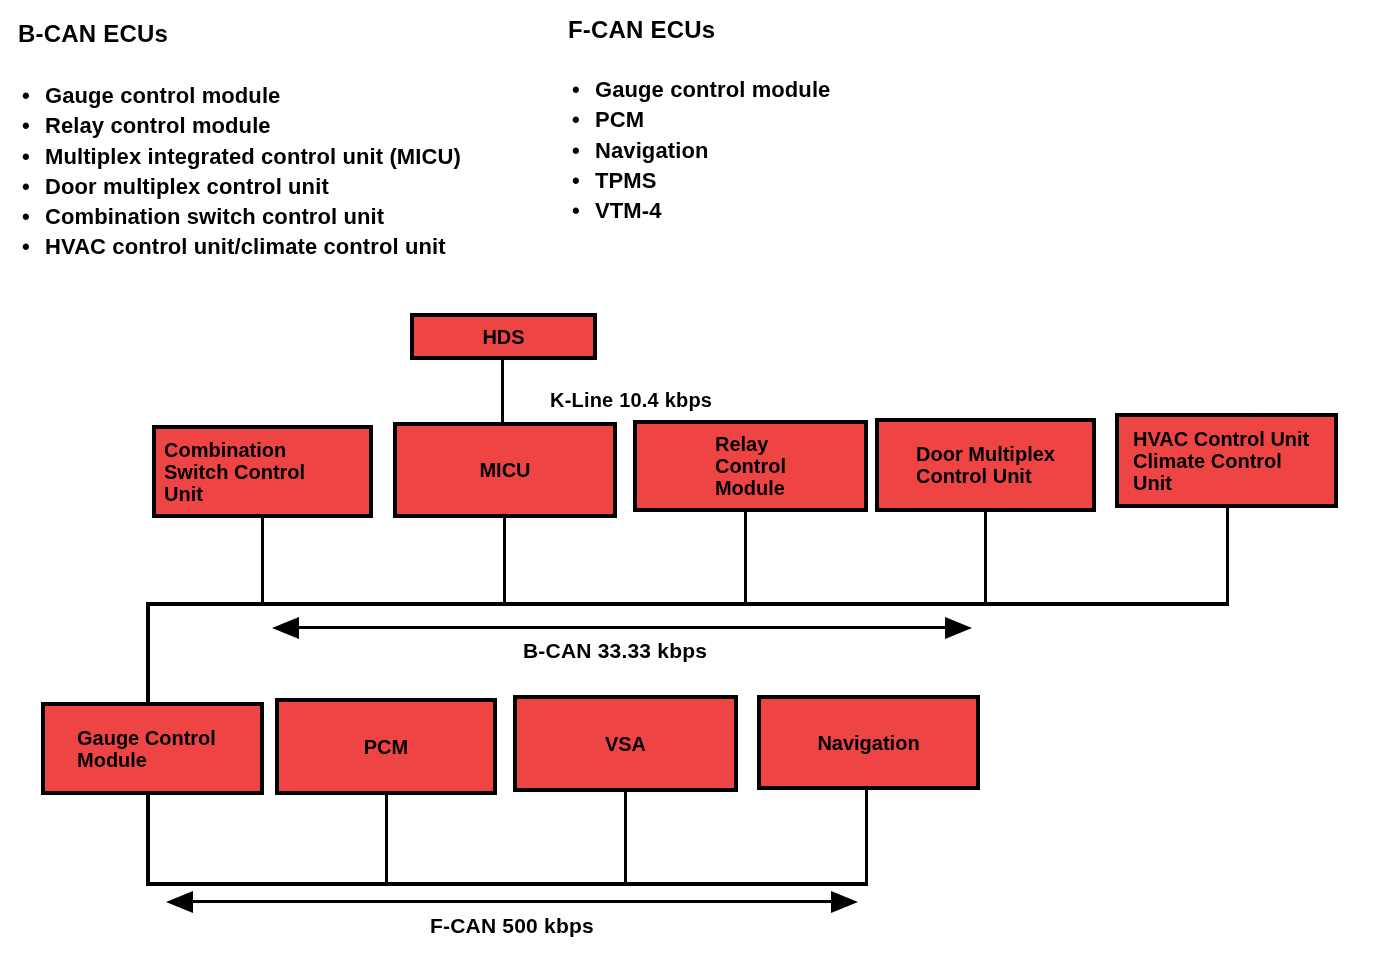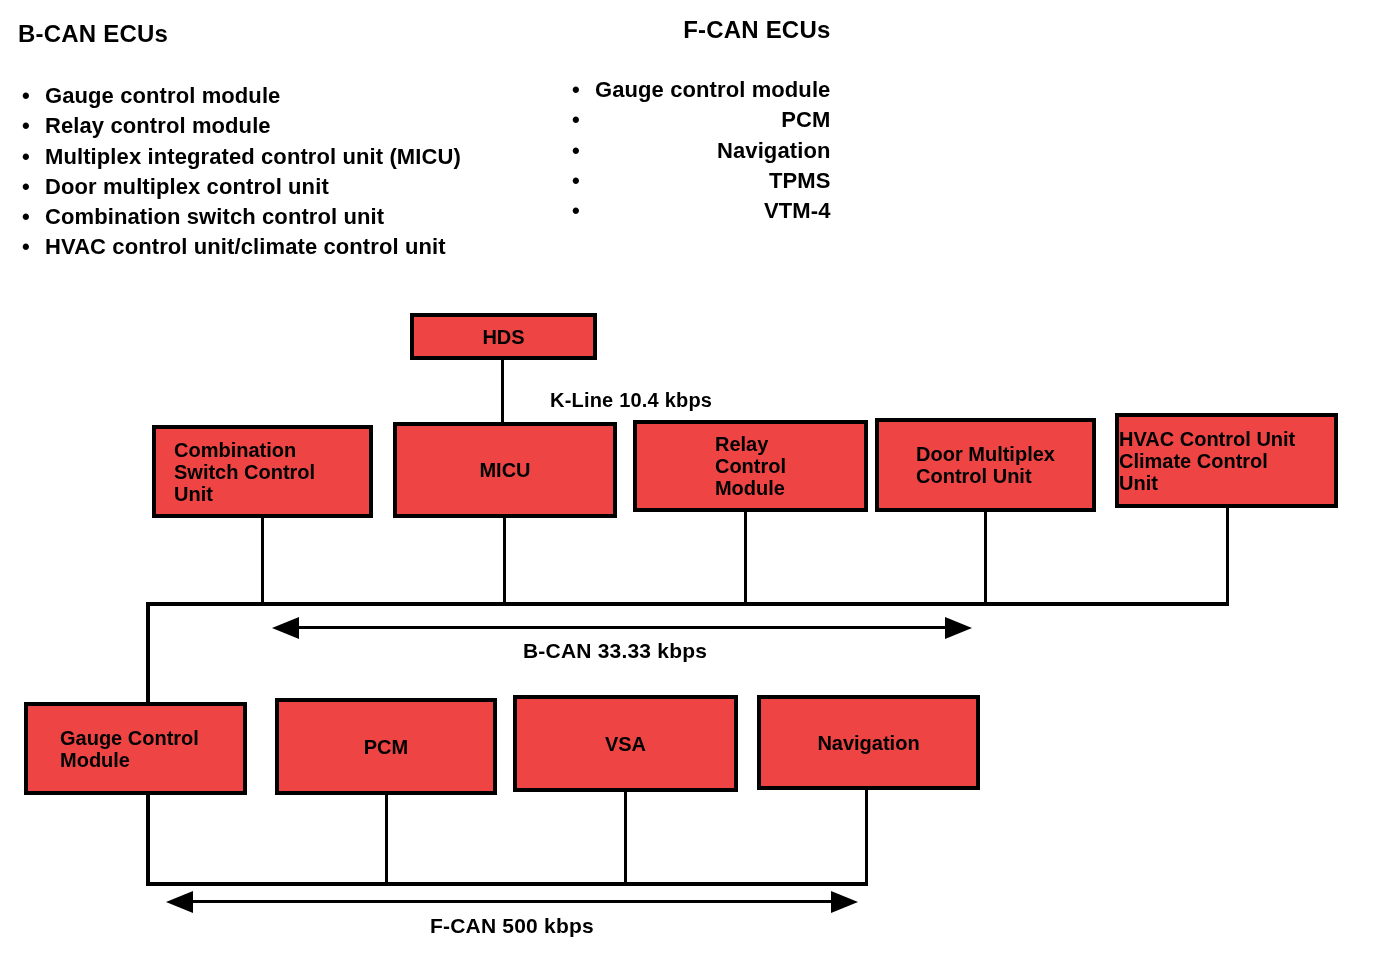--- a/index.html
+++ b/index.html
@@ -28,46 +28,46 @@
     padding-left:27px;
     white-space:nowrap;
     letter-spacing:.1px;
   }
   .ecu-list li::before{
     content:"•";
     position:absolute;left:4px;top:0;
     font-size:22px;font-weight:bold;
   }
   #list-bcan{left:18px;top:20px;}
-  #list-fcan{left:568px;top:16px;text-align:right;}
+  #list-fcan{left:568px;top:16px;}
   #list-fcan ul{margin-top:31px;}
 
   
   .box{
     position:absolute;
     box-sizing:border-box;
     border:4px solid #000;
     background:#ef4444;
     display:flex;align-items:center;justify-content:center;
     font-size:20px;font-weight:bold;line-height:22px;
     z-index:2;
   }
   .box .lbl{white-space:pre-line;}
   .box.align-left{justify-content:flex-start;}
   .box.center-left .lbl{text-align:left;}
   .box .lbl{text-align:center;}
   .box.align-left .lbl, .box.center-left .lbl{text-align:left;}
 
   #node-hds        {left:410px;top:313px;width:187px;height:47px;}
-  #node-combination{left:152px;top:425px;width:221px;height:93px;padding-left:18px;}
+  #node-combination{left:152px;top:425px;width:221px;height:93px;padding-left:8px;}
   #node-micu       {left:393px;top:422px;width:224px;height:96px;}
   #node-relay      {left:633px;top:420px;width:235px;height:92px;}
   #node-door       {left:875px;top:418px;width:221px;height:94px;}
-  #node-hvac       {left:1115px;top:413px;width:223px;height:95px;}
-  #node-gauge      {left:24px; top:702px;width:223px;height:93px;padding-left:32px;}
+  #node-hvac       {left:1115px;top:413px;width:223px;height:95px;padding-left:14px;}
+  #node-gauge      {left:41px; top:702px;width:223px;height:93px;padding-left:32px;}
   #node-pcm        {left:275px;top:698px;width:222px;height:97px;}
   #node-vsa        {left:513px;top:695px;width:225px;height:97px;}
   #node-navigation {left:757px;top:695px;width:223px;height:95px;}
 
   
   .line{position:absolute;background:#000;z-index:1;}
 
   #ln-hds-micu   {left:501px;top:358px;width:3px;height:66px;}
   #ln-comb-bus   {left:261px;top:516px;width:3px;height:90px;}
   #ln-micu-bus   {left:503px;top:516px;width:3px;height:90px;}

